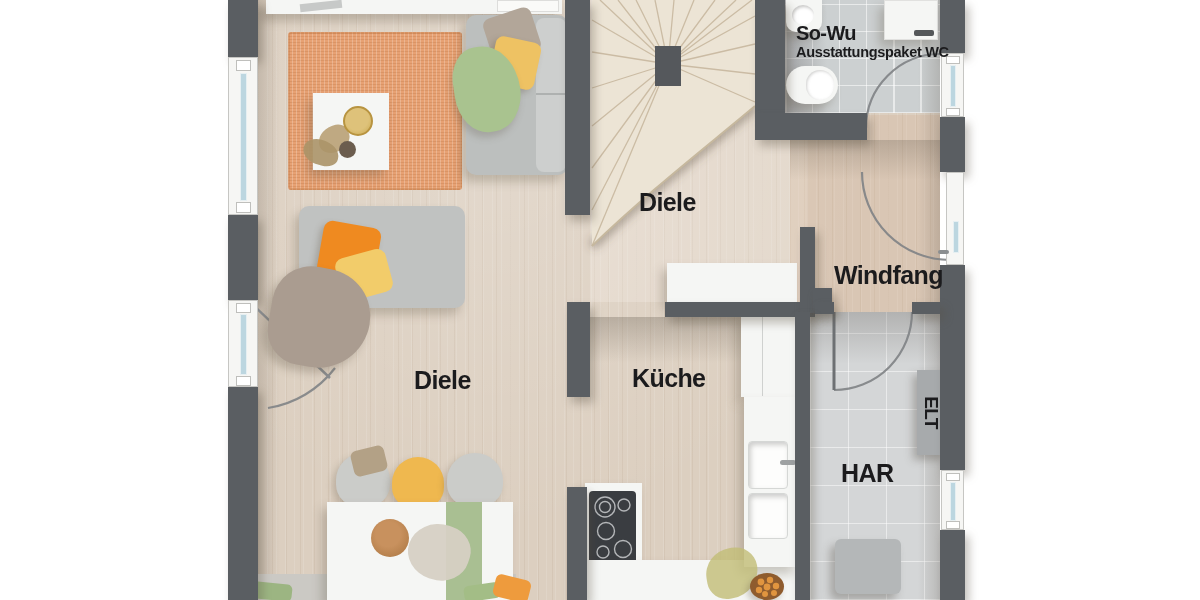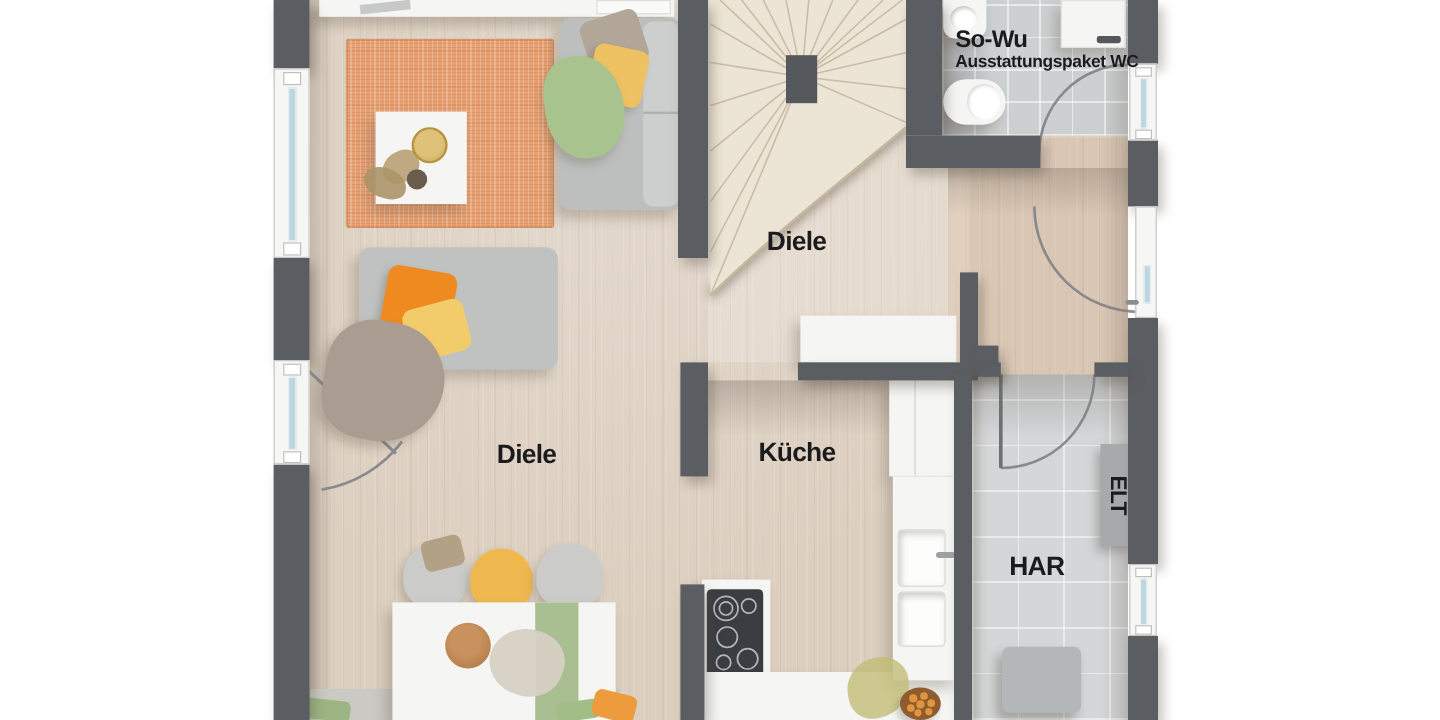--- a/index.html
+++ b/index.html
@@ -20,21 +20,21 @@
   .tile-har{background-color:#d4d6d7;
         background-image:
           repeating-linear-gradient(0deg, rgba(255,255,255,.5) 0 1.5px, transparent 1.5px 38px),
           repeating-linear-gradient(90deg, rgba(255,255,255,.5) 0 1.5px, transparent 1.5px 38px);}
   .wall{background:#5a5e62;filter:drop-shadow(4px 6px 5px rgba(86,76,64,.35));}
   .white-box{background:#f5f6f4;box-shadow:-5px 7px 10px rgba(96,86,70,.30);}
   .winframe{background:#f6f6f4;border:1px solid #c6c6c3;}
   .winglass{background:#bcd6e0;border:1px solid #e6eff2;}
   .wincap{background:#ffffff;border:1px solid #bfbfbc;}
   .lbl{color:#1b1b1d;font-weight:700;letter-spacing:-.6px;white-space:nowrap;}
-  .room-lbl{font-size:22px;}
+  .room-lbl{font-size:25px;}
   .soft{box-shadow:-5px 7px 10px rgba(96,86,70,.28);}
   .pill{border-radius:999px;}
 </style>
 </head>
 <body>
 
 <div id="stage">
 
   <div class="abs wood" style="left:258px;top:0;width:682px;height:600px;"></div>
   <div class="abs" style="left:590px;top:0;width:217px;height:302px;background:rgba(255,252,244,.22);"></div>
@@ -227,18 +227,19 @@
 
   <div class="abs winframe" style="left:941px;top:470px;width:23px;height:60px;">
     <div class="abs wincap" style="left:4px;top:2px;width:14px;height:8px;"></div>
     <div class="abs winglass" style="left:8px;top:11px;width:6px;height:39px;"></div>
     <div class="abs wincap" style="left:4px;top:50px;width:14px;height:8px;"></div>
   </div>
 
   <div class="abs lbl room-lbl" style="left:414px;top:366px;">Diele</div>
   <div class="abs lbl room-lbl" style="left:632px;top:364px;">Küche</div>
   <div class="abs lbl room-lbl" style="left:639px;top:188px;">Diele</div>
+  <div class="abs lbl room-lbl" style="left:834px;top:261px;">Windfang</div>
   <div class="abs lbl room-lbl" style="left:841px;top:459px;text-align:right;">HAR</div>
   <div class="abs lbl" style="left:917px;top:370px;width:29px;height:85px;display:flex;align-items:center;justify-content:center;font-size:19px;transform:rotate(90deg);">ELT</div>
   <div class="abs lbl" style="left:796px;top:22px;font-size:20px;">So-Wu</div>
   <div class="abs lbl" style="left:796px;top:44px;font-size:14.5px;letter-spacing:-.3px;">Ausstattungspaket WC</div>
 
 </div>
 
 </body></html>

